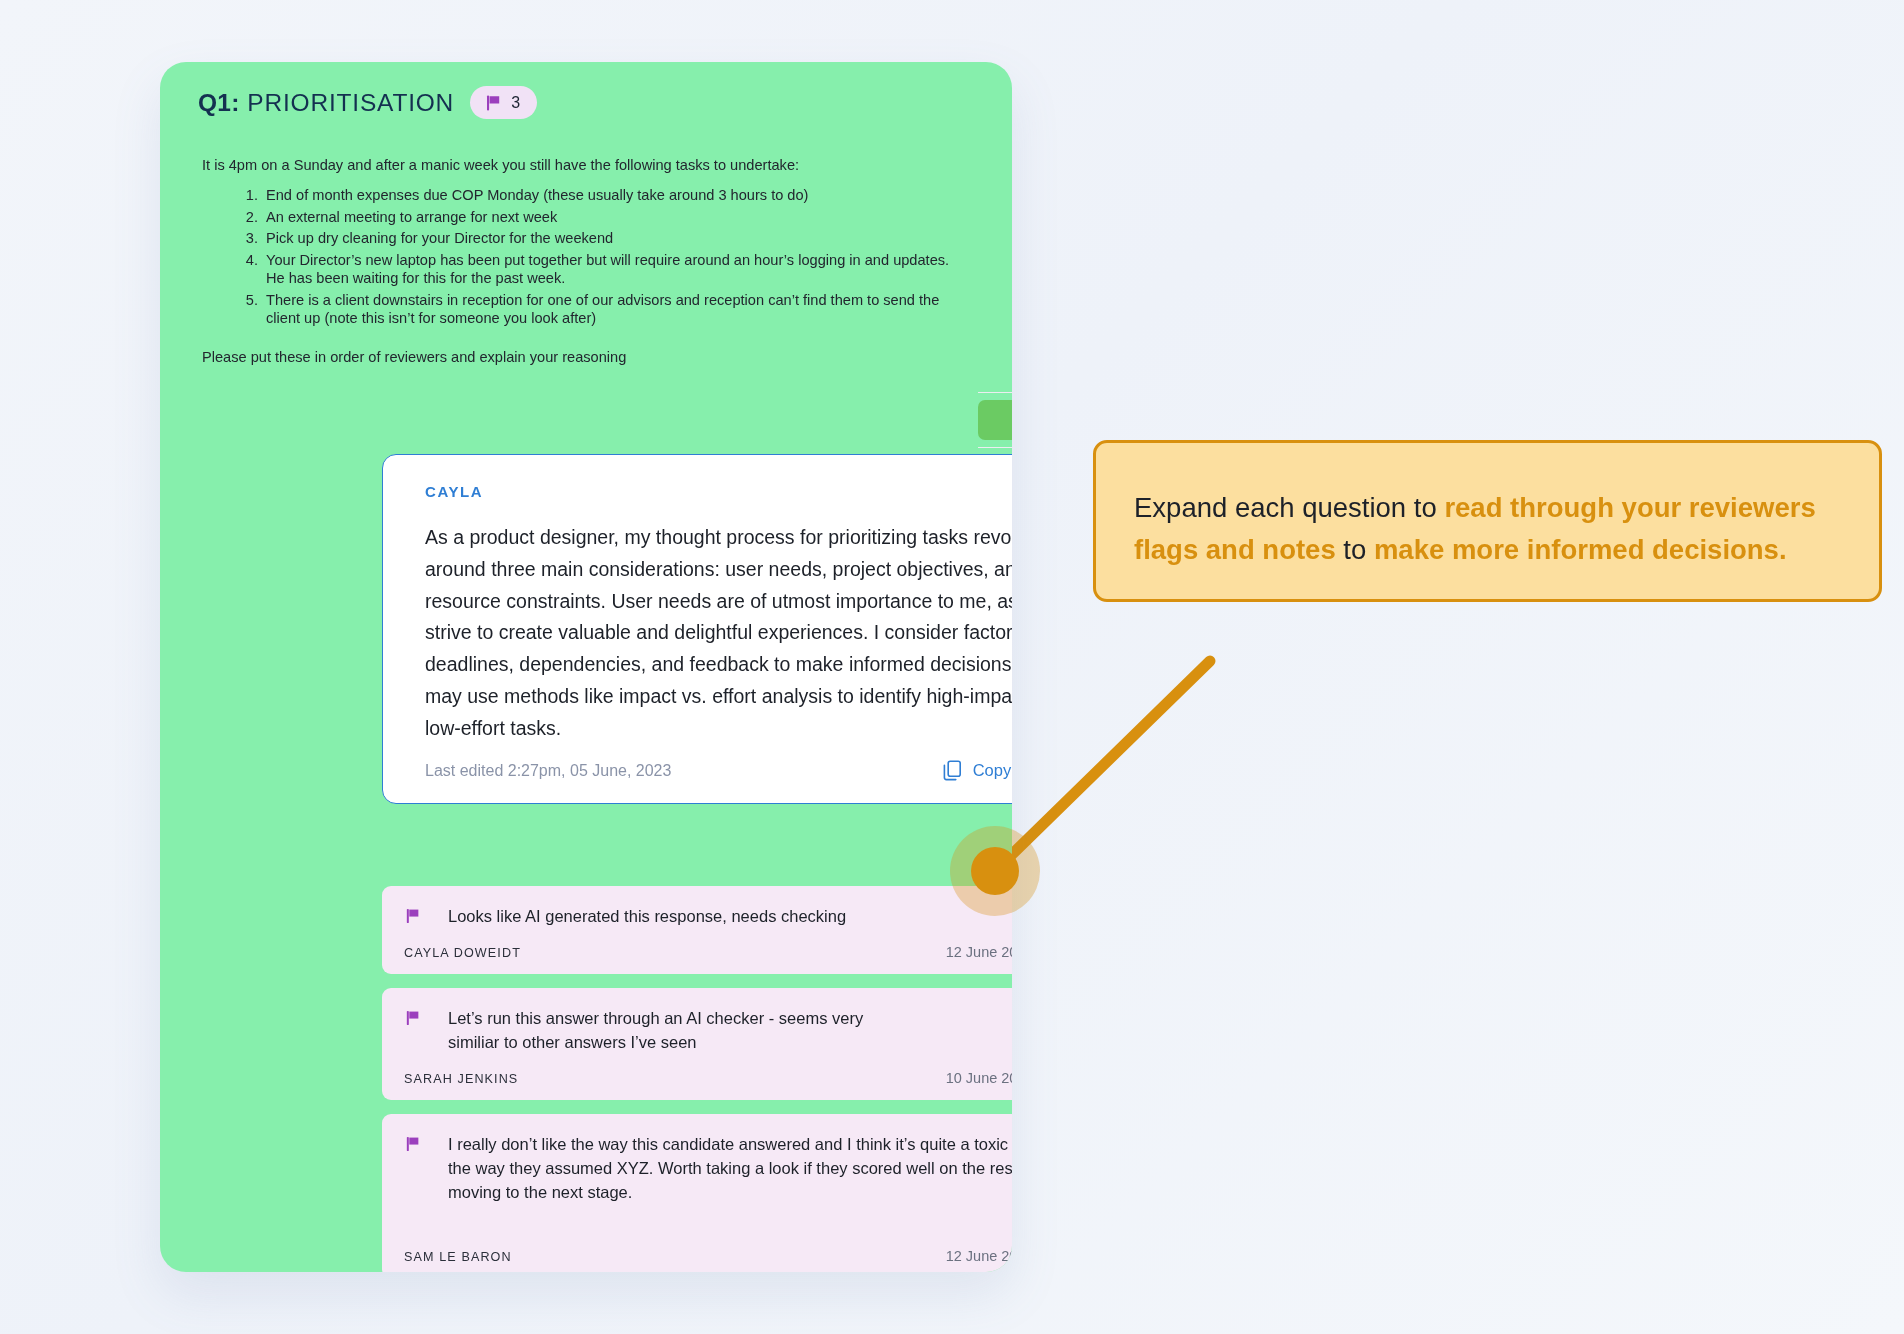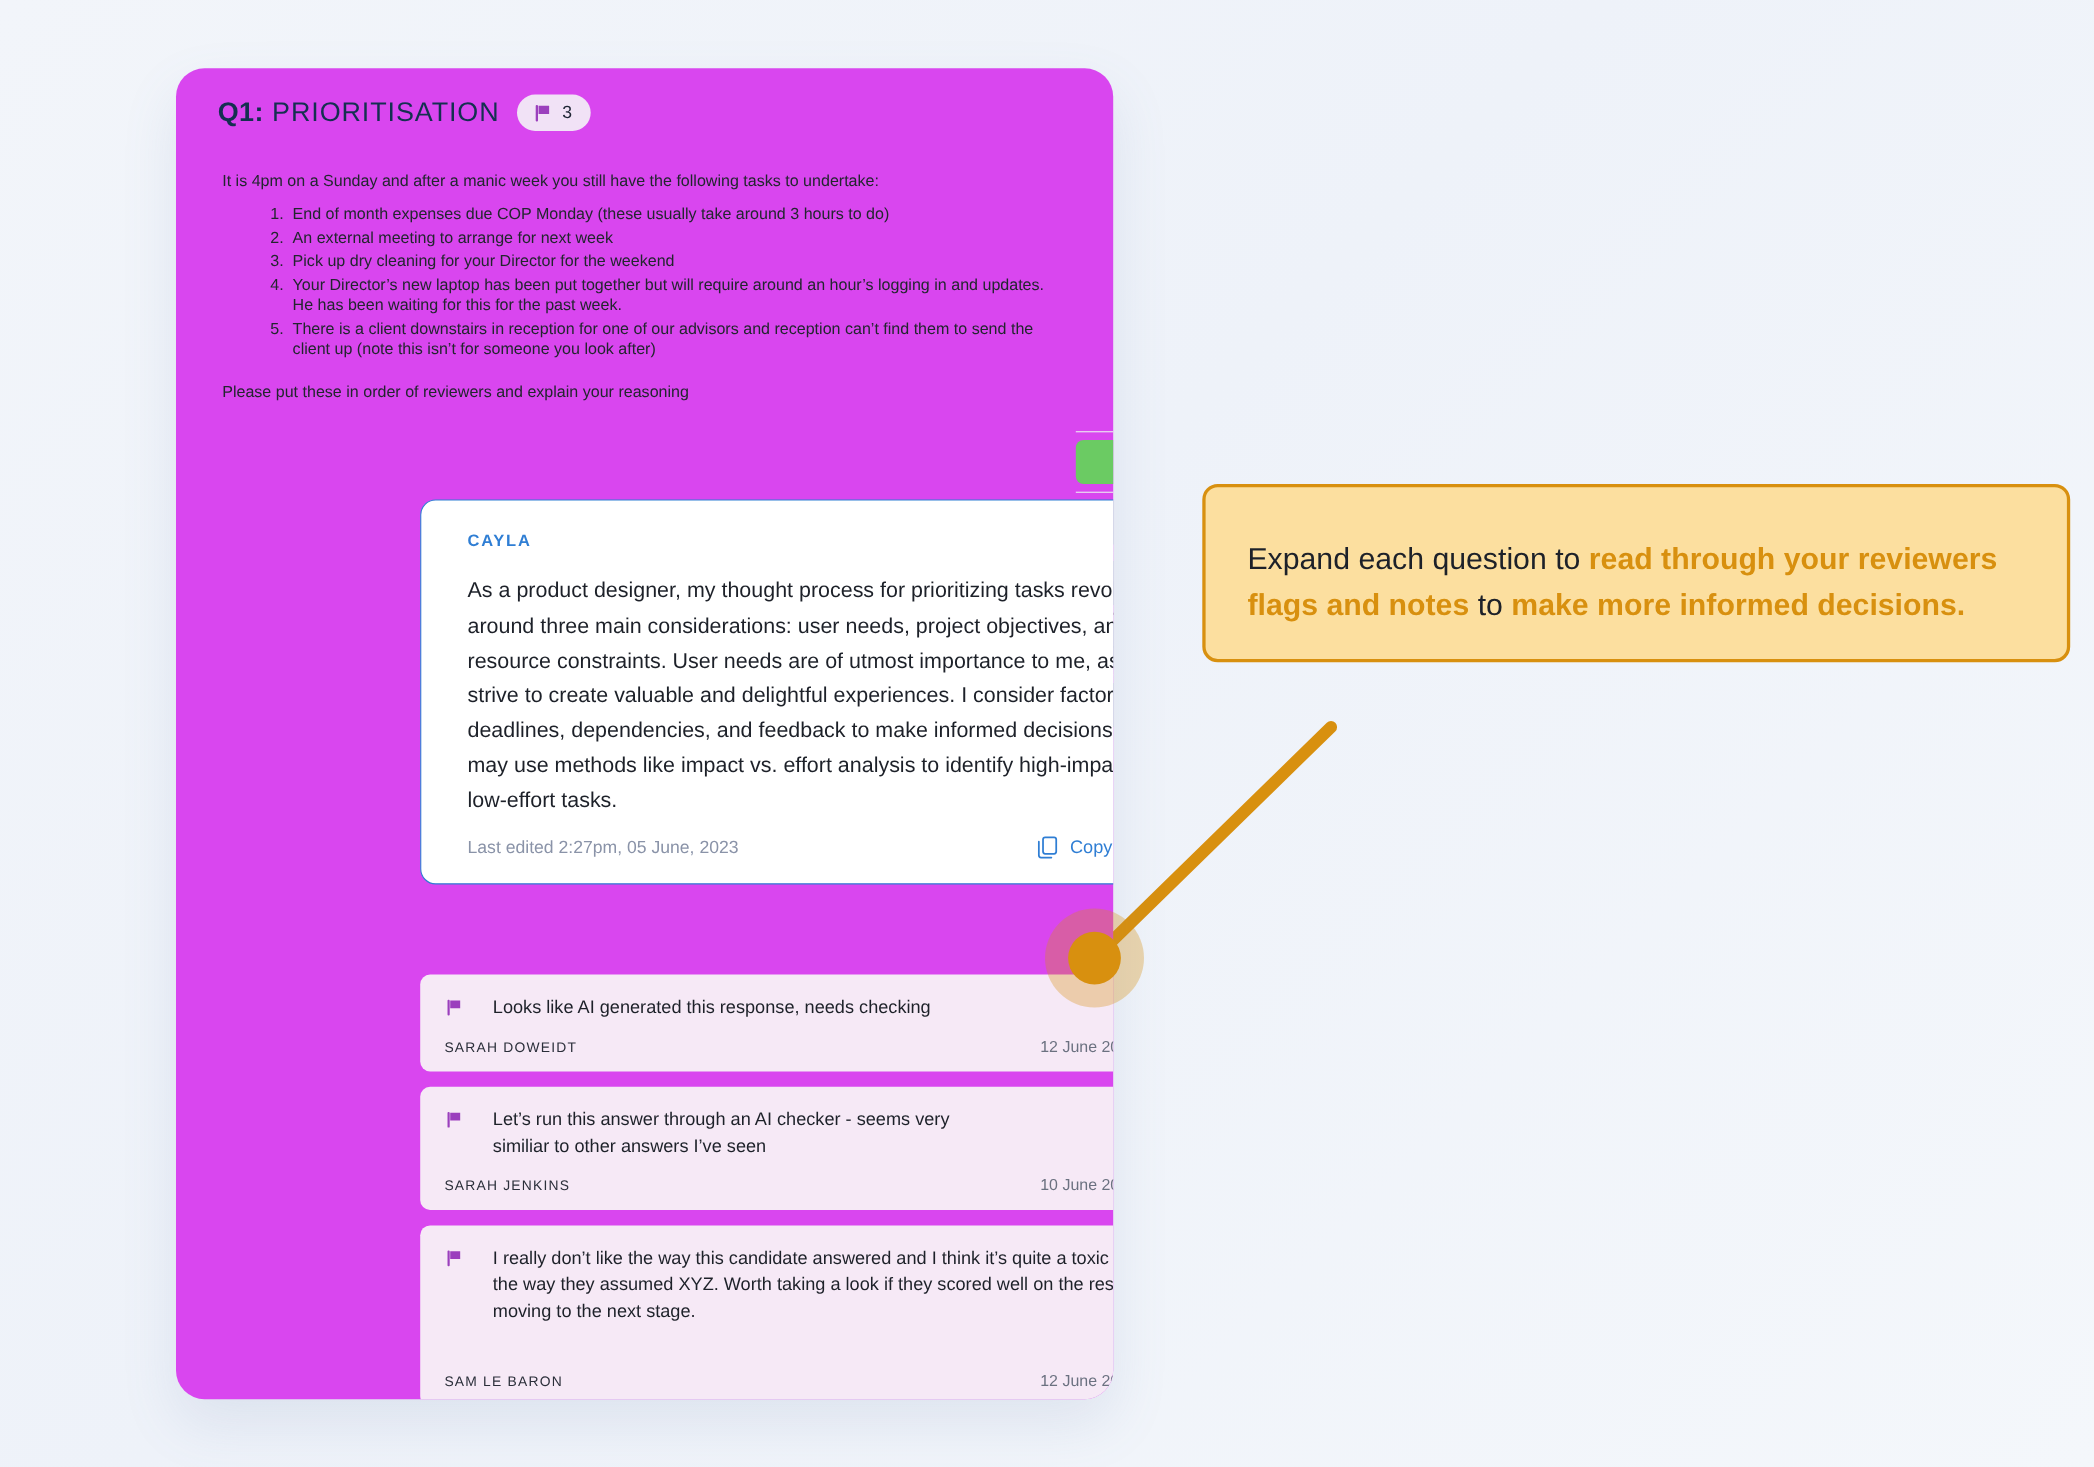--- a/index.html
+++ b/index.html
@@ -16,21 +16,21 @@
     position: relative;
   }
 
   
   .question-card {
     position: absolute;
     left: 160px;
     top: 62px;
     width: 852px;
     height: 1210px;
-    background: #d946ef;
+    background: #86efac;
     border-radius: 26px;
     box-shadow: 0 22px 50px rgba(100,125,170,0.13);
     overflow: hidden;
   }
 
   
   .card-header {
     display: flex;
     align-items: center;
     gap: 16px;
@@ -324,21 +324,21 @@
 
     <div class="comment">
       <div class="comment-top">
         <svg width="17" height="18" viewBox="0 0 18 18" style="flex:none;margin-top:3px;">
           <rect x="3" y="1.5" width="2.1" height="15" rx="0.9" fill="#9b3fbd"></rect>
           <path d="M5.6 2.2 L15.2 2.2 L15.2 9.6 L5.6 9.6 Z" fill="#9b3fbd"></path>
         </svg>
         <div class="comment-body">Looks like AI generated this response, needs checking</div>
       </div>
       <div class="comment-meta">
-        <span class="comment-author">SARAH DOWEIDT</span>
+        <span class="comment-author">CAYLA DOWEIDT</span>
         <span class="comment-date">12 June 2023 at 14:15</span>
       </div>
     </div>
 
     <div class="comment">
       <div class="comment-top">
         <svg width="17" height="18" viewBox="0 0 18 18" style="flex:none;margin-top:3px;">
           <rect x="3" y="1.5" width="2.1" height="15" rx="0.9" fill="#9b3fbd"></rect>
           <path d="M5.6 2.2 L15.2 2.2 L15.2 9.6 L5.6 9.6 Z" fill="#9b3fbd"></path>
         </svg>

